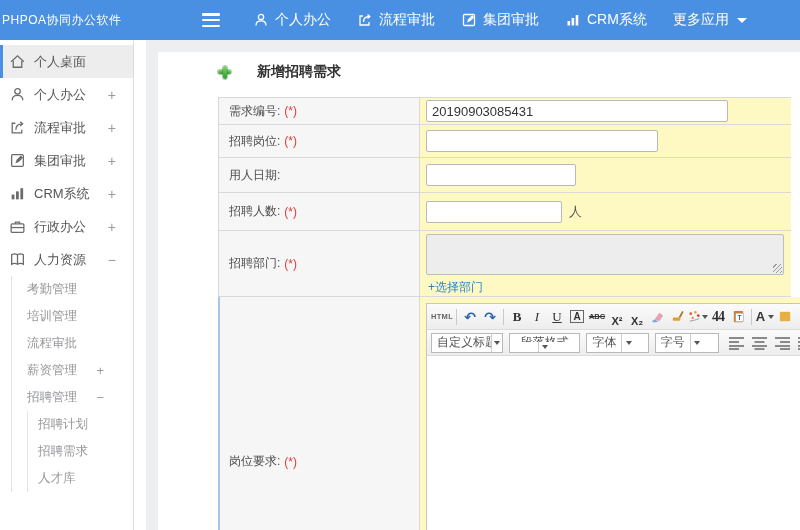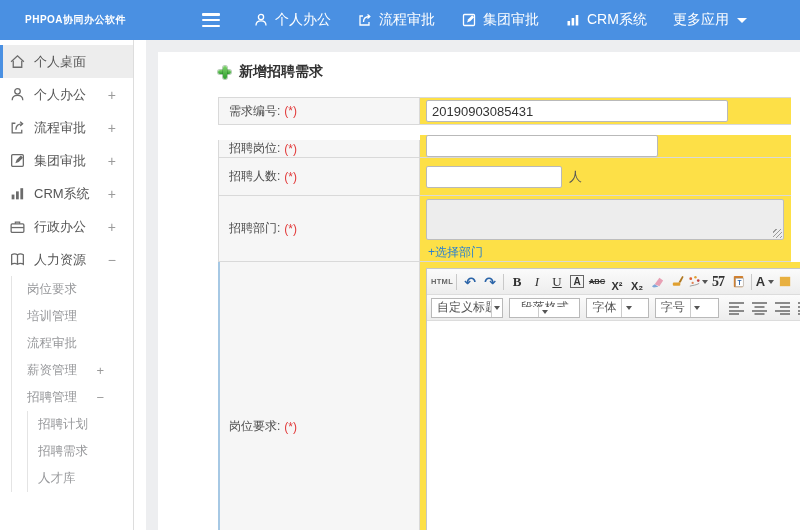--- a/index.html
+++ b/index.html
@@ -3,22 +3,22 @@
 <meta charset="utf-8">
 <style>
   * { margin:0; padding:0; box-sizing:border-box; }
   html,body { width:800px; height:530px; overflow:hidden; background:#fff;
     font-family:"Liberation Sans","DejaVu Sans",sans-serif; }
   body { position:relative; }
 
   
   .topbar { position:absolute; left:0; top:0; width:800px; height:40px;
     background:#4a90e2; color:#fff; z-index:5; }
-  .logo { position:absolute; left:25px; top:0; line-height:40px;
-    font-size:10px; font-weight:bold; letter-spacing:.5px; }
+  .logo { position:absolute; left:2px; top:0; line-height:40px;
+    font-size:12px; font-weight:normal; letter-spacing:.5px; }
   .hamburger { position:absolute; left:202px; top:13px; width:18px; height:14px;
     display:flex; flex-direction:column; justify-content:space-between; cursor:pointer; }
   .hamburger i { display:block; height:2.5px; background:#fff; border-radius:1px; }
   .topnav { position:absolute; left:240px; top:0; height:40px; display:flex; align-items:center; }
   .topnav .navitem { display:flex; align-items:center; gap:6px; height:40px;
     padding:0 13px; font-size:14px; cursor:pointer; white-space:nowrap; }
   .topnav svg { display:block; }
   .caret-down { width:0; height:0; border-left:5px solid transparent;
     border-right:5px solid transparent; border-top:5px solid #fff; margin-left:2px; }
 
@@ -36,37 +36,37 @@
     padding-left:15px; color:#97989b; font-size:12.5px; cursor:pointer; }
   .sub2 .s2-item .s-exp { position:absolute; right:29px; color:#9a9a9a; font-size:13px; }
   .sub3 { margin-left:15px; border-left:1px solid #e4e4e4; }
   .sub3 .s3-item { height:27px; display:flex; align-items:center; padding-left:10px;
     color:#97989b; font-size:12.5px; cursor:pointer; }
 
   
   .main { position:absolute; left:146px; top:40px; right:0; bottom:0; background:#edeef0; }
   .panel { position:absolute; left:12px; top:12px; right:0; bottom:0; background:#fff; overflow:hidden; }
   .content { padding-left:60px; }
-  .page-title { margin-top:10px; height:20px; display:flex; align-items:center; gap:8px; }
+  .page-title { margin-top:10px; height:20px; display:flex; align-items:center; gap:26px; }
   .plus-ico { position:relative; width:13px; height:13px; }
   .plus-ico i { position:absolute; background:linear-gradient(#7dd36a,#2e9e2e);
     border-radius:2px; box-shadow:0 0 0 1px rgba(40,110,40,.35); }
   .plus-ico i.h { left:0; top:4.5px; width:13px; height:4px; }
   .plus-ico i.v { left:4.5px; top:0; width:4px; height:13px; }
   .page-title .t { font-size:14px; font-weight:bold; color:#333; }
 
   
   .ftable { margin-top:15px; width:573px; border-top:1px solid #d9d9d9; }
   .frow { display:flex; border-bottom:1px solid #d9d9d9; }
   .lcell { width:202px; background:#f6f6f6; border-left:1px solid #d9d9d9;
     border-right:1px solid #d9d9d9; display:flex; align-items:center;
     padding-left:10px; font-size:12px; color:#4c4c4c; gap:4px; flex:0 0 202px; }
-  .vcell { flex:1; background:#fde047; display:flex; align-items:center; padding-left:6px; }
+  .vcell { flex:1; background:#fef9c3; display:flex; align-items:center; padding-left:6px; }
   .req { color:#e23b3b; font-size:12px; }
-  .r1 { height:27px; } .r2 { height:33px;align-items:flex-end; } .r3 { height:35px; }
+  .r1 { height:27px; } .r2 { height:33px; } .r3 { height:35px; }
   .r4 { height:38px; } .r5 { height:66px; } .r6 { height:35px; }
   .r7 { height:330px; }
   .r7 .lcell { border-left:2px solid #a6c8e4; padding-left:9px; }
   .r7 .vcell { align-items:flex-start; overflow:visible; }
 
   input.fin { height:22px; border:1px solid #b9b9b9; border-radius:2px;
     background:#fff; padding:0 5px; font-size:13px; color:#333;
     font-family:"Liberation Sans","DejaVu Sans",sans-serif; }
   .in1 { width:302px; height:21px; font-size:15px; }
   .in2 { width:232px; }
@@ -230,21 +230,21 @@
       <svg width="17" height="17" viewBox="0 0 16 16" fill="none" stroke="currentColor" stroke-width="1.2">
         <path d="M8 3.5C6.5 2.6 4 2.6 2.5 3.5v9c1.5-.9 4-.9 5.5 0 1.5-.9 4-.9 5.5 0v-9C12 2.6 9.5 2.6 8 3.5z"></path>
         <path d="M8 3.5v9"></path>
       </svg></span>
     <span class="s-label">人力资源</span>
     <span class="s-exp">−</span>
   </div>
 
   <div class="sub2">
     <div class="s2-item">
-      <span>岗位要求</span>
+      <span>考勤管理</span>
     </div>
     <div class="s2-item">
       <span>培训管理</span>
     </div>
     <div class="s2-item">
       <span>流程审批</span>
     </div>
     <div class="s2-item">
       <span>薪资管理</span>
       <span class="s-exp">+</span>
@@ -293,20 +293,28 @@
         <div class="frow r2">
           <div class="lcell">
             <span>招聘岗位:</span>
             <span class="req">(*)</span>
           </div>
           <div class="vcell">
               <input class="fin in2" style="">
             </div>
         </div>
 
+        <div class="frow r3">
+          <div class="lcell">
+            <span>用人日期:</span>
+          </div>
+          <div class="vcell">
+              <input class="fin in3" style="">
+            </div>
+        </div>
 
         <div class="frow r4">
           <div class="lcell">
             <span>招聘人数:</span>
             <span class="req">(*)</span>
           </div>
           <div class="vcell">
             <input class="fin in4" style="">
             <span class="suffix">人</span>
           </div>
@@ -363,21 +371,21 @@
                 <span class="tbtn">
                   <svg width="15" height="15" viewBox="0 0 16 16">
                     <circle cx="4" cy="5" r="1.5" fill="#e06030"></circle>
                       <circle cx="9" cy="3.5" r="1.3" fill="#e0a030"></circle>
                     <circle cx="12" cy="7" r="1.4" fill="#c04040"></circle>
                       <circle cx="6" cy="9.5" r="1.2" fill="#e08050"></circle>
                     <path d="M3 13c3-1 7-1 10-3" stroke="#999" fill="none"></path>
                   </svg>
                   <span class="mini-caret"></span>
                   </span>
-                <span class="tbtn t-quote">57</span>
+                <span class="tbtn t-quote">44</span>
                 <span class="tbtn">
                   <svg width="15" height="15" viewBox="0 0 16 16">
                     <rect x="3" y="2" width="10" height="12" rx="1" fill="#d08030"></rect>
                     <rect x="5" y="4.5" width="8" height="9" fill="#fff" stroke="#999" stroke-width=".5"></rect>
                     <text x="9" y="11.5" font-size="7" font-weight="bold" fill="#2b64a8" text-anchor="middle">T</text>
                   </svg>
                   </span>
                 <span class="sep"></span>
                 <span class="tbtn t-fc">
                   <span>A</span>

